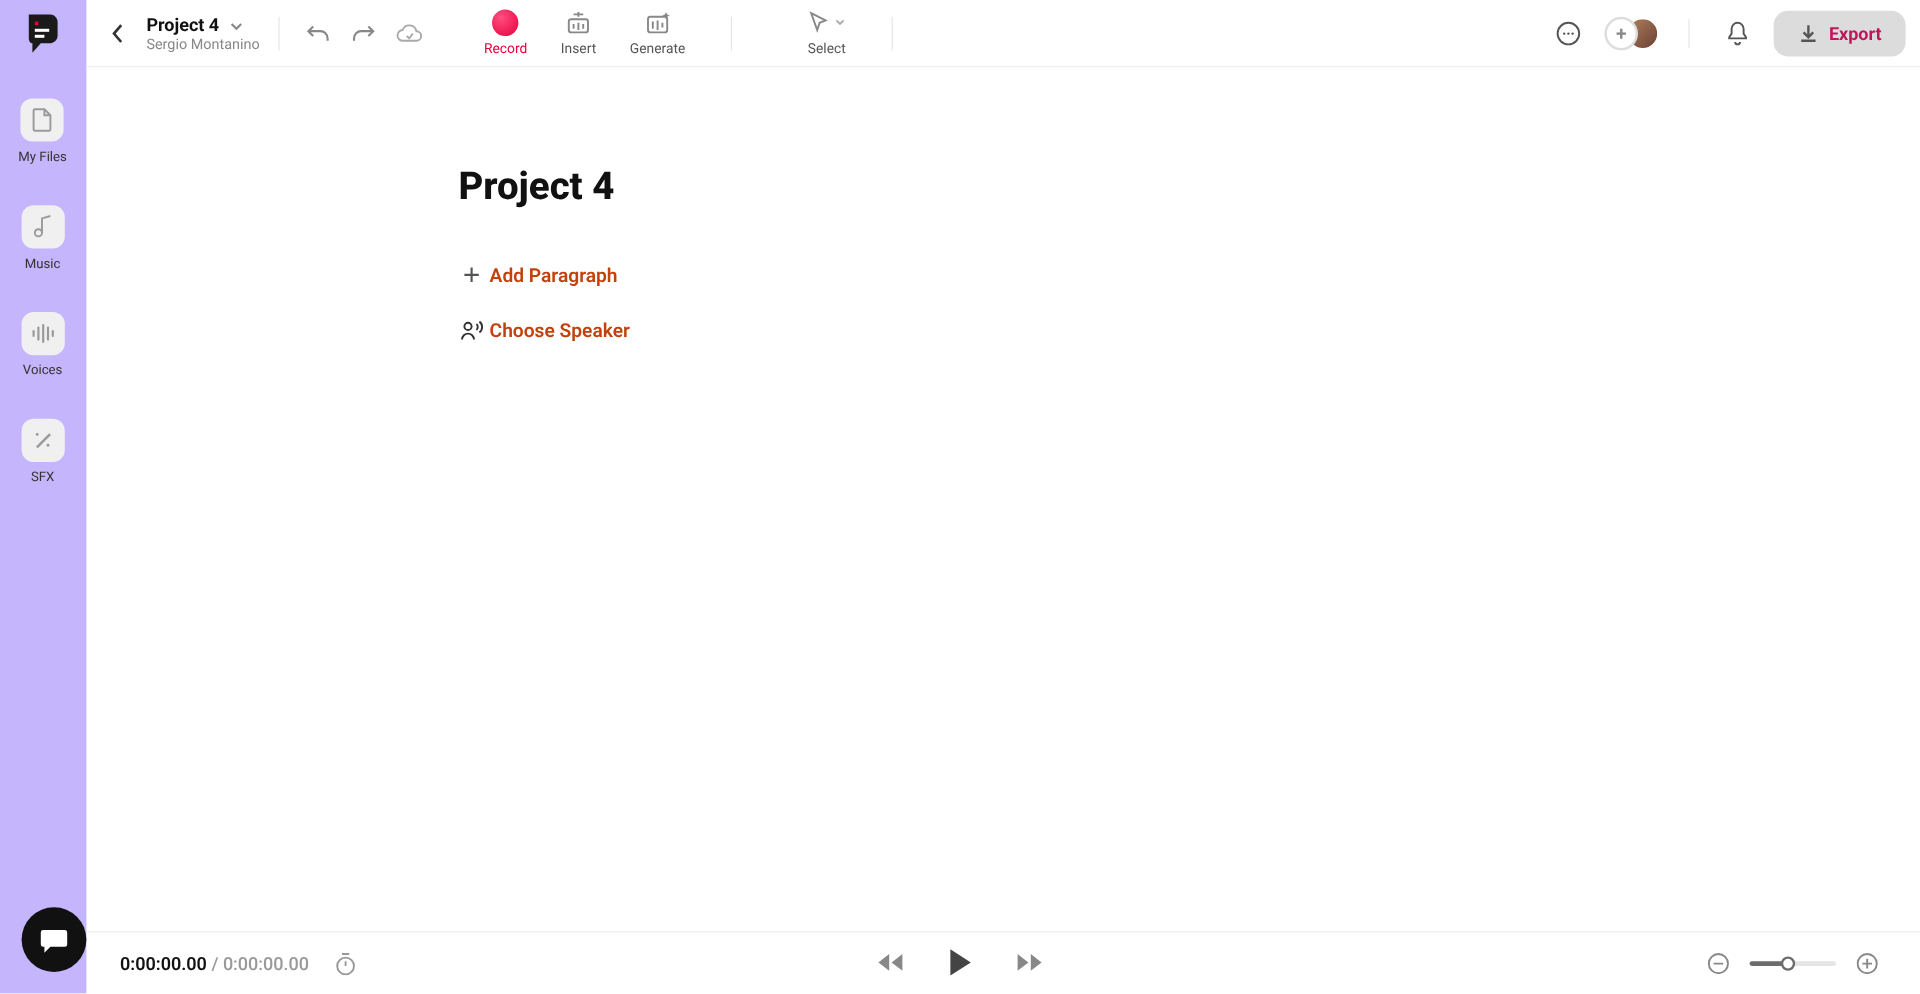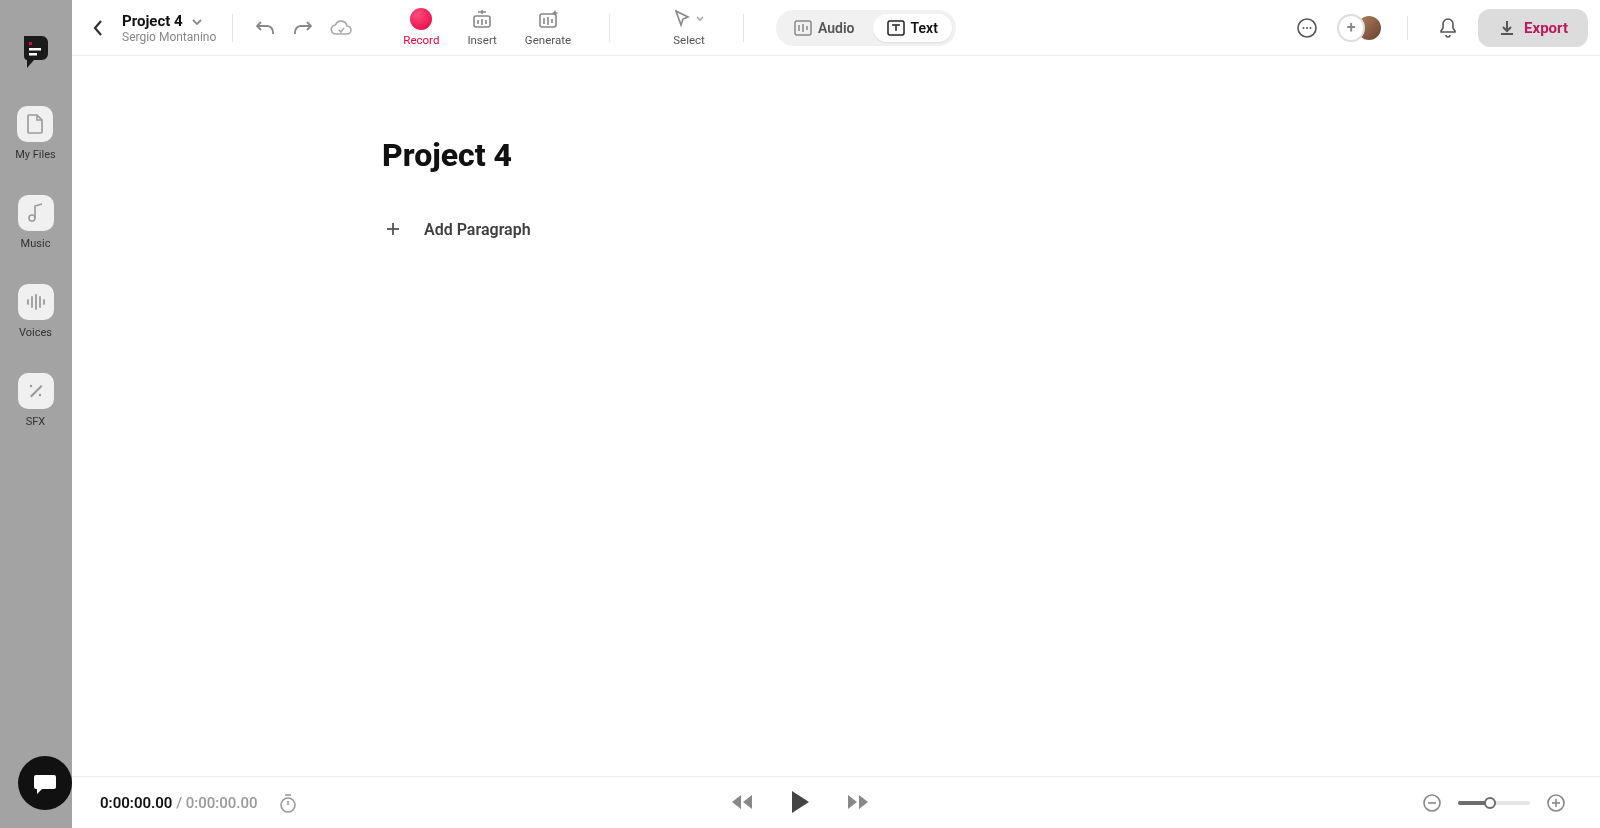--- a/index.html
+++ b/index.html
@@ -1,20 +1,20 @@
 <!DOCTYPE html>
 <html><head>
 <meta charset="utf-8">
 <style>
   * { box-sizing: border-box; margin: 0; padding: 0; }
   html, body { width: 100%; height: 100%; font-family: -apple-system, BlinkMacSystemFont, "Segoe UI", Roboto, Helvetica, Arial, sans-serif; background: #fff; color: #111; overflow: hidden; }
   .app { display: flex; width: 1600px; height: 828px; position: relative; }
 
   
-  .leftrail { width: 72px; background: #a3a3a3; border-right: 1px solid transparent; display: flex; flex-direction: column; align-items: center; padding-top: 32px; gap: 34px; }
+  .leftrail { width: 72px; background: #c4b5fd; border-right: 1px solid transparent; display: flex; flex-direction: column; align-items: center; padding-top: 8px; gap: 34px; }
   .logo-box { width: 36px; height: 40px; display:flex;align-items:center;justify-content:center; }
   .rail-item { display:flex; flex-direction:column; align-items:center; gap:6px; cursor:pointer; }
   .rail-icon { width:36px; height:36px; border-radius:10px; background:#f0f0f0; display:flex; align-items:center; justify-content:center; }
   .rail-label { font-size:11px; color:#333; }
 
   
   .maincol { flex:1; display:flex; flex-direction:column; }
 
   
   .topbar { height:56px; border-bottom:1px solid #eee; display:flex; align-items:center; padding:0 12px; gap:6px; }
@@ -38,21 +38,21 @@
 
   .right-cluster { display:flex; align-items:center; gap:14px; margin-left:16px; }
   .avatar-stack { display:flex; align-items:center; }
   .avatar-stack .plus { width:28px;height:28px;border-radius:50%;border:2px solid #ddd;background:#fff;display:flex;align-items:center;justify-content:center;color:#888;font-size:16px;font-weight:600; margin-right:-10px; z-index:1;}
   .avatar-stack .av { width:28px;height:28px;border-radius:50%;background:linear-gradient(135deg,#b08060,#6a4030); border:2px solid #fff; }
   .export-btn { display:flex; align-items:center; gap:8px; background:#dcdcdc; color:#be185d; font-weight:700; font-size:15px; padding:10px 20px; border-radius:12px; cursor:pointer; }
 
   
   .canvas { flex:1; overflow:auto; padding-top:80px; padding-left:310px; }
   .doc-title { font-size:32px; font-weight:800; margin-bottom:44px; }
-  .action-row { display:flex; align-items:center; gap:20px; font-size:16px; font-weight:600; color:#404040; margin-bottom:24px; cursor:pointer; }
+  .action-row { display:flex; align-items:center; gap:4px; font-size:16px; font-weight:600; color:#c2410c; margin-bottom:24px; cursor:pointer; }
   .action-ico { width:22px;height:22px; display:flex;align-items:center;justify-content:center;color:#555; }
 
   
   .bottombar { height:52px; border-top:1px solid #eee; display:flex; align-items:center; padding:0 28px; gap:14px;margin-top:33px; }
   .time { font-size:15px; color:#111; font-weight:600; }
   .time .dur { color:#999; font-weight:500; }
   .transport { position:absolute; left:50%; transform:translateX(-50%); bottom:10px; display:flex; align-items:center; gap:28px; }
   .tbtn { width:28px;height:28px;display:flex;align-items:center;justify-content:center;cursor:pointer;color:#666; }
   .play { width:32px;height:32px; color:#333; }
   .zoom { display:flex; align-items:center; gap:10px; margin-left:auto; }
@@ -203,38 +203,20 @@
               <svg width="10" height="8" viewBox="0 0 10 8" fill="none" stroke="#aaa" stroke-width="1.6">
                   <path d="M2 2l3 3 3-3"></path>
                 </svg>
             </div>
             <span>Select</span>
           </div>
         </div>
         <div class="sep"></div>
       </div>
 
-      <div class="viewtoggle" style="margin-left:16px;">
-        <div class="vt-btn">
-          <svg width="18" height="16" viewBox="0 0 18 16" fill="none" stroke="#888" stroke-width="1.5">
-              <rect x="1" y="1" width="16" height="14" rx="2"></rect>
-              <line x1="5" y1="5" x2="5" y2="11"></line>
-              <line x1="9" y1="4" x2="9" y2="12"></line>
-              <line x1="13" y1="6" x2="13" y2="10"></line>
-            </svg>
-          <span>Audio</span>
-        </div>
-        <div class="vt-btn active">
-          <svg width="18" height="16" viewBox="0 0 18 16" fill="none" stroke="#222" stroke-width="1.5">
-              <rect x="1" y="1" width="16" height="14" rx="2"></rect>
-              <path d="M5 5h8M9 5v6" stroke="#222"></path>
-            </svg>
-          <span>Text</span>
-        </div>
-      </div>
 
       <div class="right-cluster" style="margin-left:auto;">
         <div class="iconbtn">
           <svg width="22" height="22" viewBox="0 0 22 22" fill="none" stroke="#555" stroke-width="1.6">
               <circle cx="11" cy="11" r="9"></circle>
               <circle cx="7.5" cy="11" r="1" fill="#555" stroke="none"></circle>
               <circle cx="11" cy="11" r="1" fill="#555" stroke="none"></circle>
               <circle cx="14.5" cy="11" r="1" fill="#555" stroke="none"></circle>
             </svg>
         </div>
@@ -264,20 +246,31 @@
       <div class="doc-title">Project 4</div>
       <div class="action-row">
         <div class="action-ico">
           <svg width="16" height="16" viewBox="0 0 16 16" stroke="#555" stroke-width="1.8">
               <line x1="8" y1="2" x2="8" y2="14"></line>
               <line x1="2" y1="8" x2="14" y2="8"></line>
             </svg>
         </div>
         <span>Add Paragraph</span>
       </div>
+      <div class="action-row">
+        <div class="action-ico">
+          <svg width="20" height="18" viewBox="0 0 20 18" fill="none" stroke="#333" stroke-width="1.6">
+              <circle cx="7" cy="6" r="3"></circle>
+              <path d="M2 17c0-3 2.5-5 5-5s5 2 5 5"></path>
+              <path d="M14 4c1.5 1 1.5 4 0 5"></path>
+              <path d="M16.5 2c3 2 3 7 0 9"></path>
+            </svg>
+        </div>
+        <span>Choose Speaker</span>
+      </div>
     </div>
 
     <div class="bottombar">
       <div class="time">
         <span>0:00:00.00</span><span class="dur"><span> / </span><span>0:00:00.00</span></span>
       </div>
       <div class="iconbtn">
         <svg width="18" height="20" viewBox="0 0 18 20" fill="none" stroke="#999" stroke-width="1.6">
             <circle cx="9" cy="12" r="7"></circle>
             <line x1="9" y1="12" x2="9" y2="8"></line>

